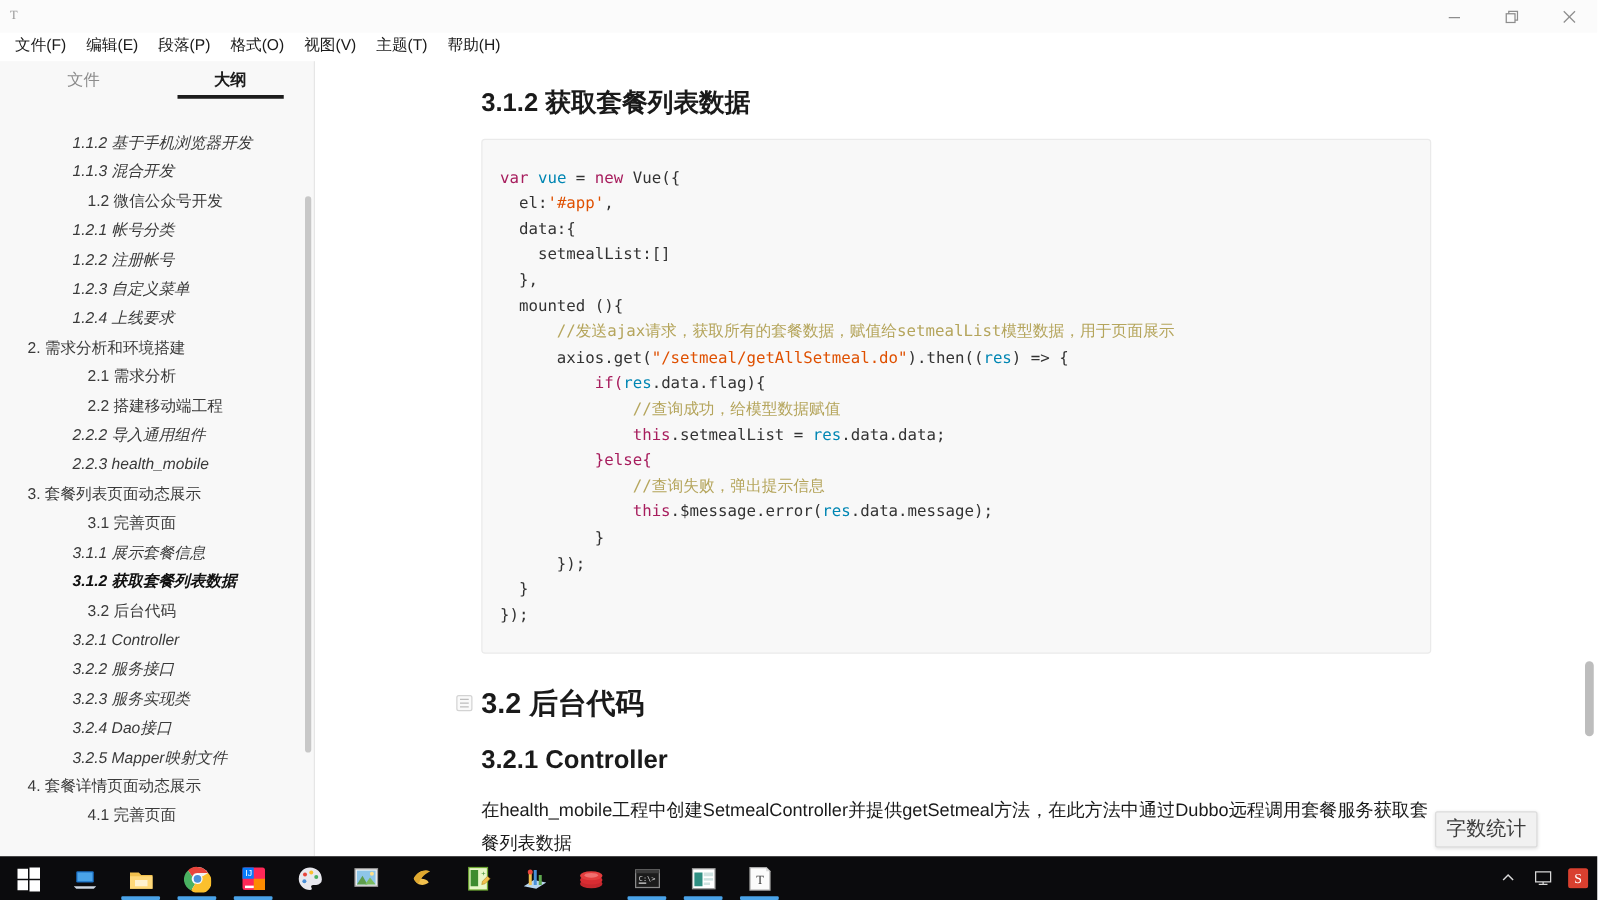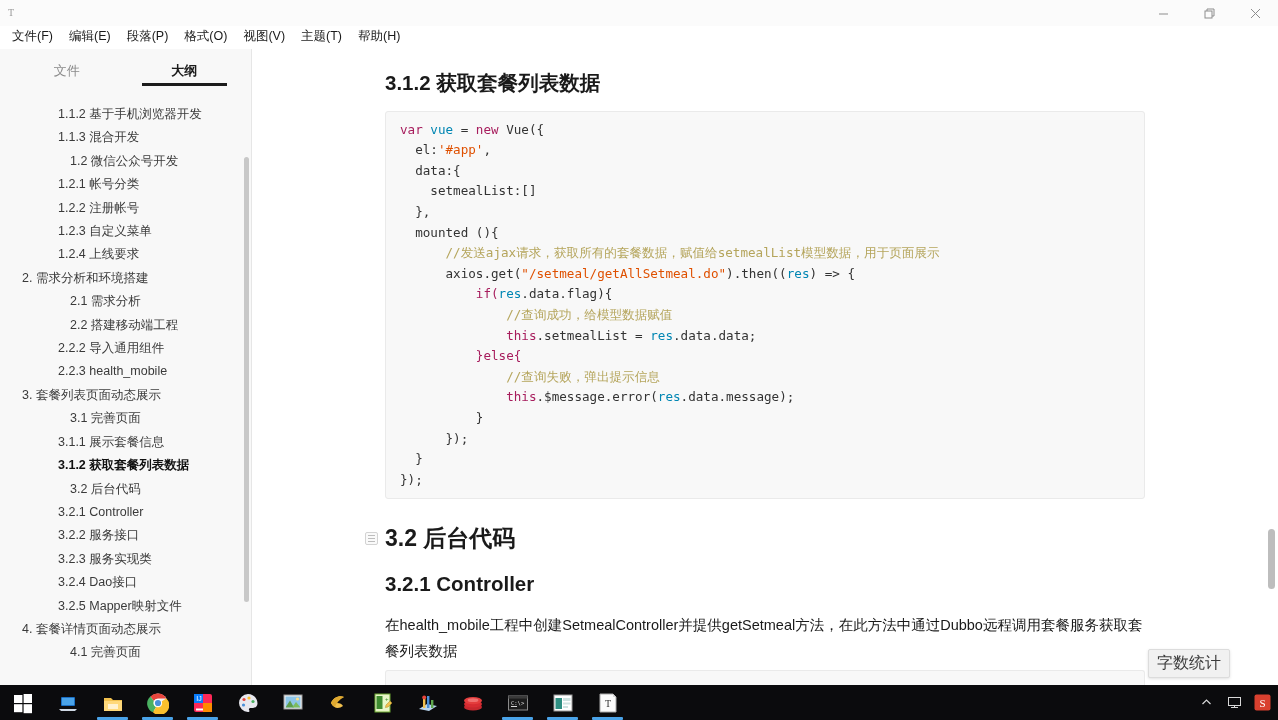--- a/index.html
+++ b/index.html
@@ -61,21 +61,21 @@
 
   
   .sidebar {
     width: 252px; min-width: 252px;
     background: #f8f8f8;
     border-right: 1px solid #e6e6e6;
     display: flex; flex-direction: column;
     position: relative;
   }
   .side-tabs {
-    display: flex; align-items: center;
+    display: flex; align-items: flex-start;
     height: 38px;
     padding: 0 8px;
     margin-top: 6px;
   }
   .side-tab {
     flex: 1;
     text-align: center;
     font-size: 13px;
     color: #8b8b8b;
     padding-bottom: 6px;
@@ -101,21 +101,21 @@
     line-height: 23.4px;
     white-space: nowrap;
     overflow: hidden;
     text-overflow: ellipsis;
     cursor: default;
     padding-right: 6px;
   }
   .ol-item.active { font-weight: bold; color: #111; }
   .lvl1 { padding-left: 22px; }
   .lvl2 { padding-left: 42px; margin-left: 28px; }
-  .lvl3 { padding-left: 58px; }
+  .lvl3 { padding-left: 58px; font-style: italic; }
   .side-scroll {
     position: absolute;
     right: 2px; top: 108px;
     width: 5px; height: 445px;
     background: #c8c8c8;
     border-radius: 3px;
   }
 
   
   .editor {
@@ -170,21 +170,21 @@
   p.para {
     font-size: 14.5px;
     color: #1a1a1a;
     line-height: 26px;
     margin: 10px 0 6px 0;
   }
   pre.codeblock {
     background: #f8f8f8;
     border: 1px solid #eaeaea;
     border-radius: 3px;
-    padding: 8px 14px;
+    padding: 20px 14px;
     font-family: "DejaVu Sans Mono", "Liberation Mono", monospace;
     font-size: 12.6px;
     line-height: 20.6px;
     color: #333;
     white-space: pre;
     overflow: hidden;
     margin: 0;
   }
   pre.codeblock.partial {
     border-bottom: none;

